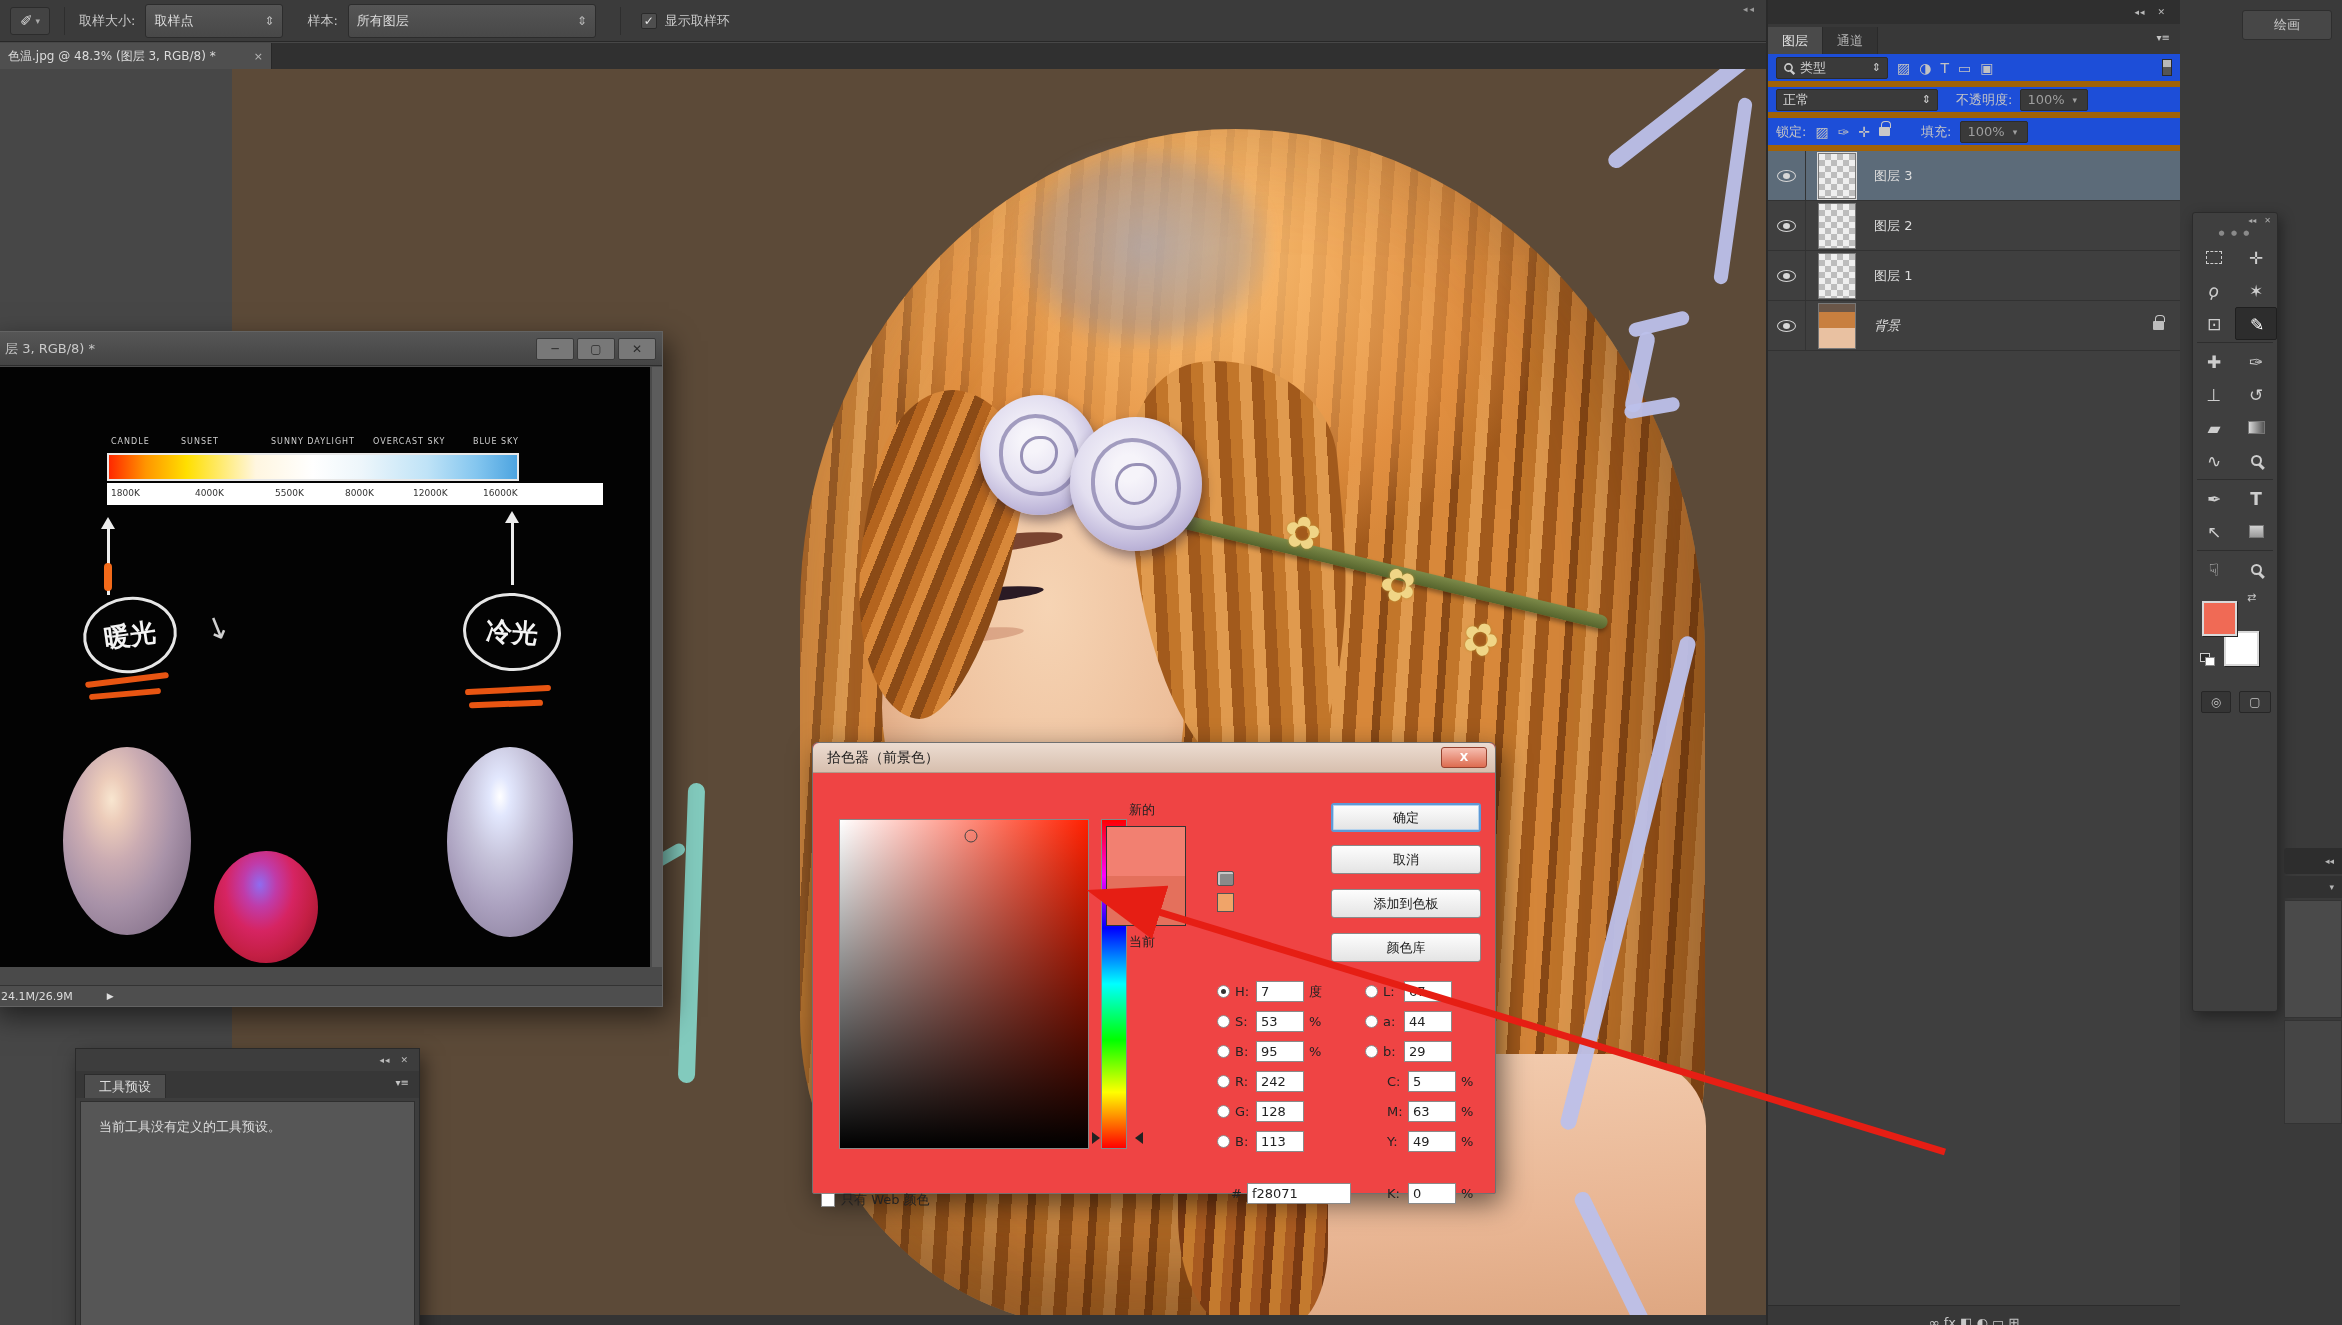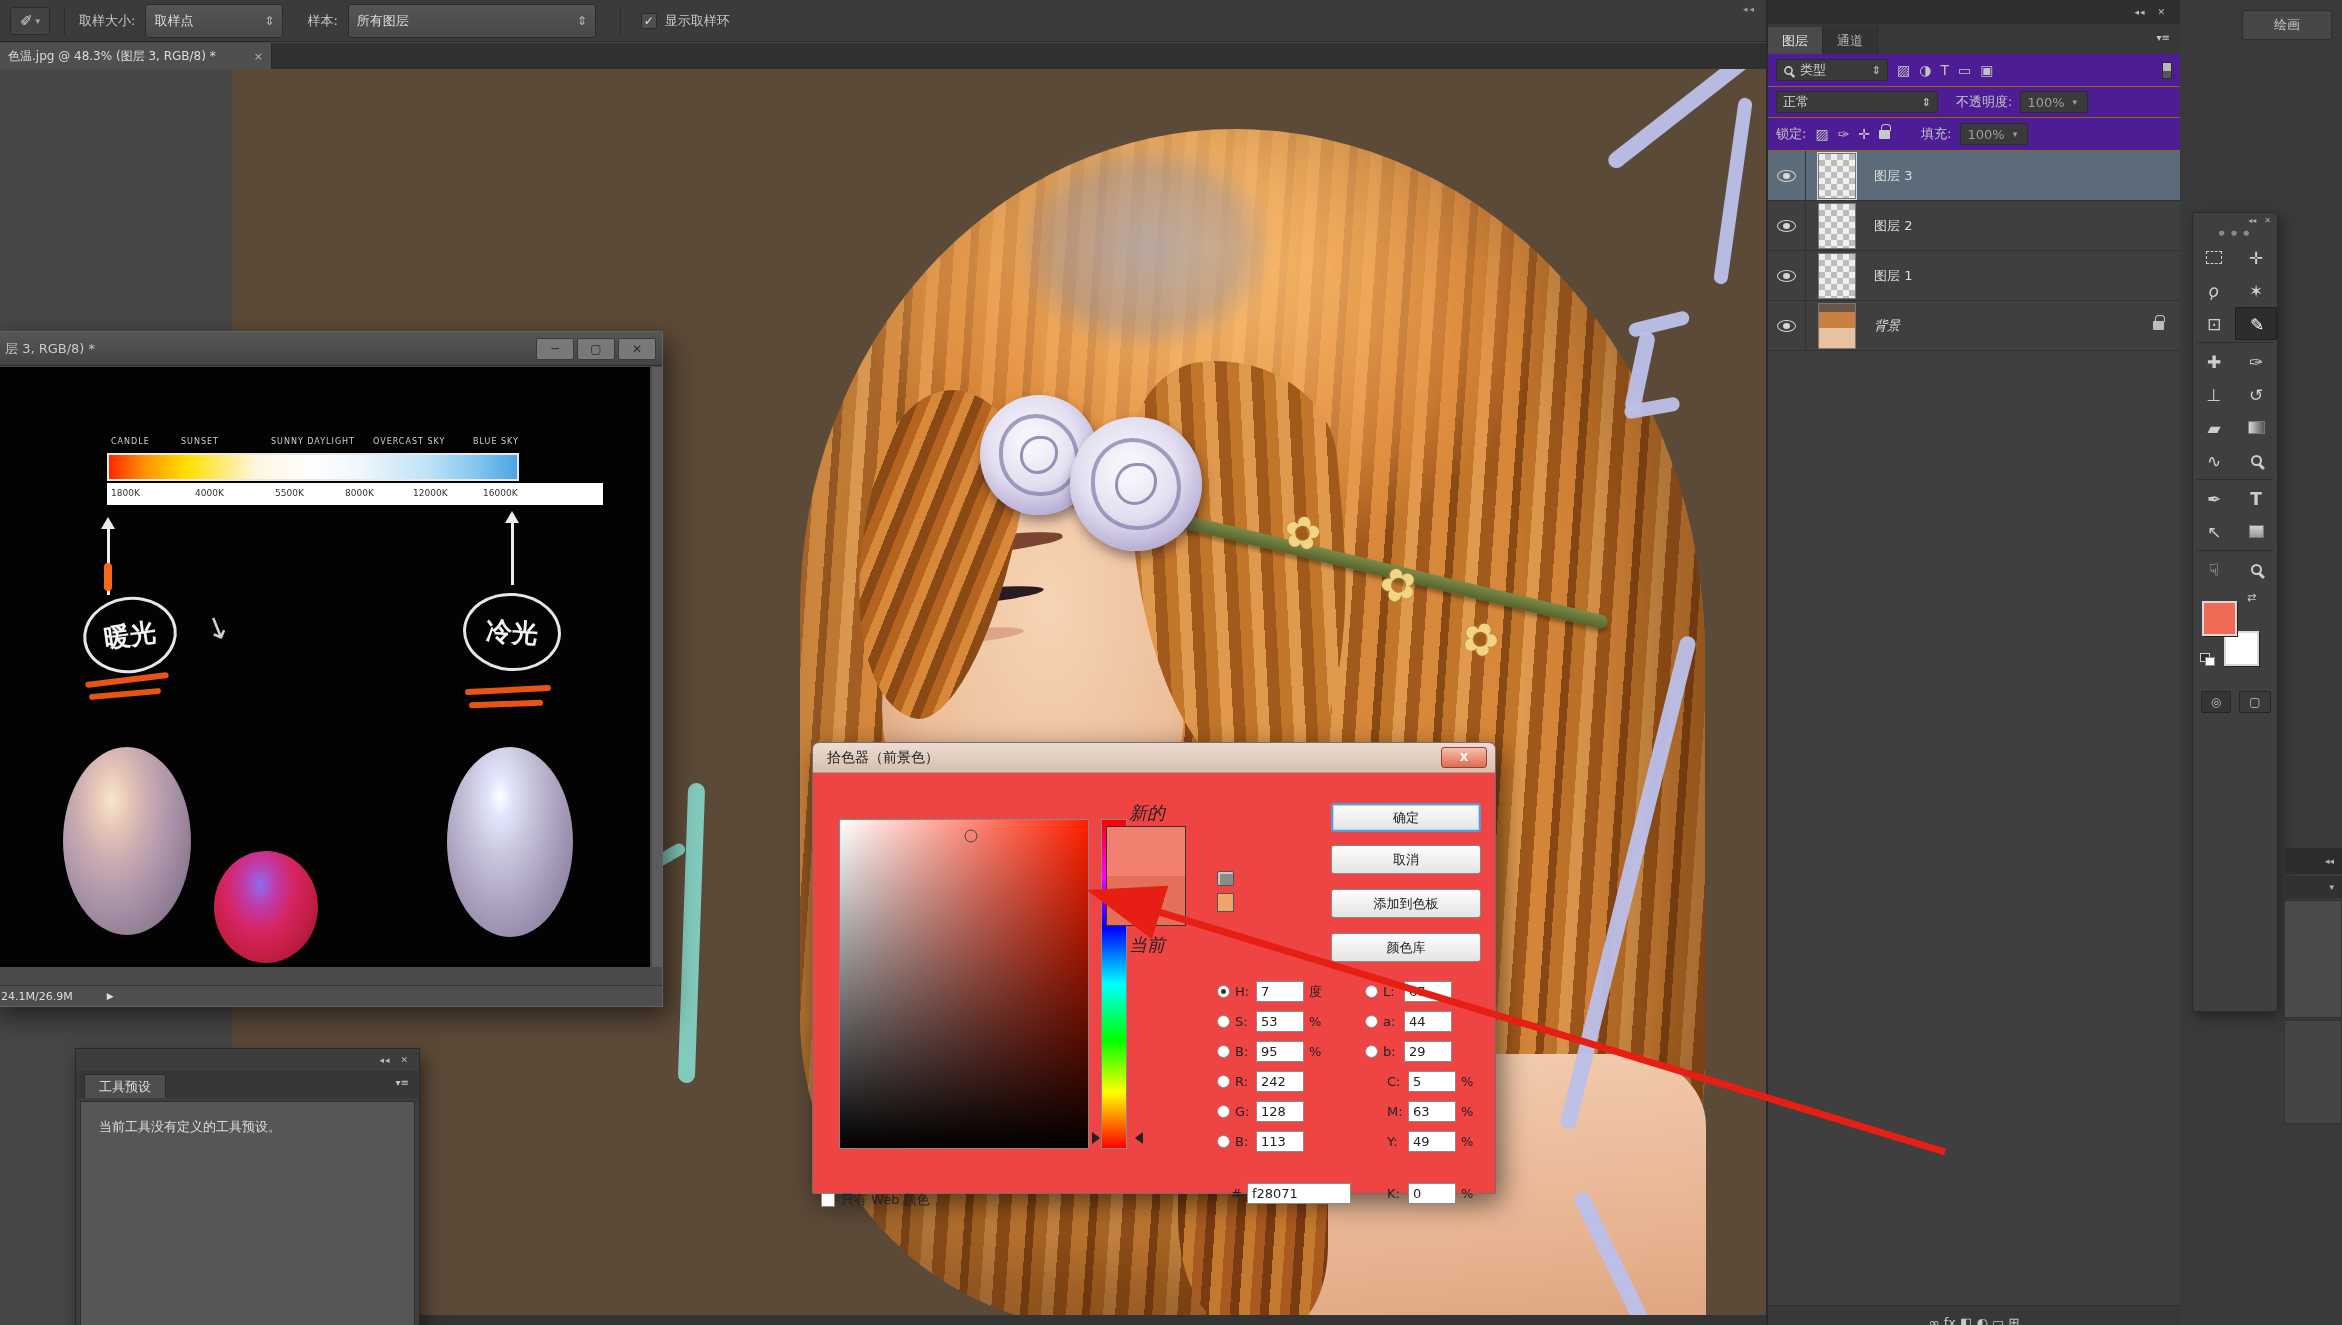--- a/index.html
+++ b/index.html
@@ -89,21 +89,21 @@
   .dlg-title { height:30px; background:linear-gradient(#ecdcd1,#d7bfae); border-bottom:1px solid #b29c8c; border-radius:6px 6px 0 0; display:flex; align-items:center; padding:0 8px 0 14px; color:#1c1c1c; font-size:14px; }
   .dlg-close { margin-left:auto; width:46px; height:21px; background:linear-gradient(#f6beb0,#dd6c50); border:1px solid #97422f; border-radius:3px; color:#fff; font-size:11px; font-weight:bold; display:flex; align-items:center; justify-content:center; }
   .dlg-body { position:absolute; left:0; top:30px; right:0; bottom:0; }
   .sv-field { position:absolute; left:26px; top:46px; width:250px; height:330px; border:1px solid #888;
     background:linear-gradient(to bottom, rgba(0,0,0,0), #000), linear-gradient(to right, #fff, rgb(255,32,0)); }
   .sv-marker { position:absolute; left:53%; top:5%; width:13px; height:13px; border:1.5px solid #444; border-radius:50%; transform:translate(-50%,-50%); }
   .hue-bar { position:absolute; left:288px; top:46px; width:26px; height:330px; border:1px solid #888;
     background:linear-gradient(to bottom,#ff0000,#ff00ff 17%,#0000ff 33%,#00ffff 50%,#00ff00 67%,#ffff00 83%,#ff0000); }
   .hue-arrow-l { position:absolute; left:279px; top:359px; border:6px solid transparent; border-left:8px solid #222; }
   .hue-arrow-r { position:absolute; left:316px; top:359px; border:6px solid transparent; border-right:8px solid #222; }
-  .swatch-label { position:absolute; font-size:18px; color:#222;font-style:italic; }
+  .swatch-label { position:absolute; font-size:13px; color:#222; }
   .swatch-new { position:absolute; left:293px; top:53px; width:80px; height:50px; border:1px solid #333; border-bottom:none; }
   .swatch-cur { position:absolute; left:293px; top:103px; width:80px; height:50px; border:1px solid #333; border-top:none; }
   .gamut-ico { position:absolute; left:404px; top:98px; width:17px; height:15px; background:#8a8a8a; border:1px solid #555; border-radius:2px; box-shadow:inset 2px 2px 0 #c8c8c8; }
   .gamut-swatch { position:absolute; left:404px; top:120px; width:17px; height:19px; border:1px solid #555; background:#f0a469; }
   .dlg-btn { position:absolute; left:518px; width:150px; height:29px; background:linear-gradient(#fdfdfd,#e4e4e4); border:1px solid #8a8a8a; border-radius:3px; font-size:13px; color:#1a1a1a; display:flex; align-items:center; justify-content:center; }
   .dlg-btn.focus { border:2px solid #5e9ad6; box-shadow:0 0 0 1px #b5d3ee inset; }
   .frow { position:absolute; display:flex; align-items:center; gap:5px; font-size:13px; color:#222; }
   .radio { width:13px; height:13px; border:1px solid #8a8a8a; border-radius:50%; background:#fff; position:relative; }
   .radio.sel::after { content:""; position:absolute; inset:3px; background:#333; border-radius:50%; }
   .num { width:48px; height:21px; border:1px solid #8a8a8a; background:#fff; font-size:13px; color:#222; padding:0 4px; font-family:"DejaVu Sans",sans-serif; }
@@ -112,21 +112,21 @@
   .webonly { position:absolute; left:8px; top:418px; display:flex; align-items:center; gap:6px; font-size:13px; color:#222; }
   .wcb { width:14px; height:14px; background:#fff; border:1px solid #8a8a8a; }
 
   
   .layers-panel { position:absolute; left:1766px; top:0; width:414px; height:1325px; background:#3f3f3f; border-left:2px solid #2a2a2a; z-index:5; }
   .lp-grouphead { height:24px; background:#2f2f2f; display:flex; align-items:center; justify-content:flex-end; gap:12px; padding-right:14px; color:#b9b9b9; font-size:9px; letter-spacing:1px; }
   .lp-tabs { height:30px; background:#383838; display:flex; align-items:flex-end; position:relative; }
   .lp-tab { height:27px; padding:5px 14px; font-size:13px; color:#b5b5b5; background:#333; border-right:1px solid #2a2a2a; }
   .lp-tab.active { background:#4a4a4a; color:#e3e3e3; }
   .lp-menu { position:absolute; right:10px; top:8px; color:#c5c5c5; font-size:10px; }
-  .lp-row { display:flex; align-items:center; padding:0 8px; border-bottom:1px solid #a16207; background:#4c1d95; }
+  .lp-row { display:flex; align-items:center; padding:0 8px; border-bottom:6px solid #a16207; background:#1d4ed8; }
   .lp-filter { height:33px; gap:9px; }
   .lp-drop { height:22px; background:#3a3a3a; border:1px solid #2b2b2b; border-radius:2px; color:#cfcfcf; font-size:13px; display:flex; align-items:center; padding:0 6px; gap:6px; }
   .lp-ico { color:#c2c2c2; font-size:14px; }
   .lp-blend { height:31px; gap:8px; }
   .lp-lock { height:33px; gap:9px; }
   .lp-label { color:#c5c5c5; font-size:13px; }
   .lp-val { height:22px; background:#3a3a3a; border:1px solid #2b2b2b; border-radius:2px; color:#9f9f9f; font-size:13px; display:flex; align-items:center; padding:0 6px; gap:8px; }
   .layer-row { display:flex; align-items:center; height:50px; background:#3f3f3f; border-bottom:1px solid #323232; }
   .layer-row.sel { background:#5c6b79; }
   .eye-cell { width:38px; height:100%; border-right:1px solid #333; display:flex; align-items:center; justify-content:center; }

